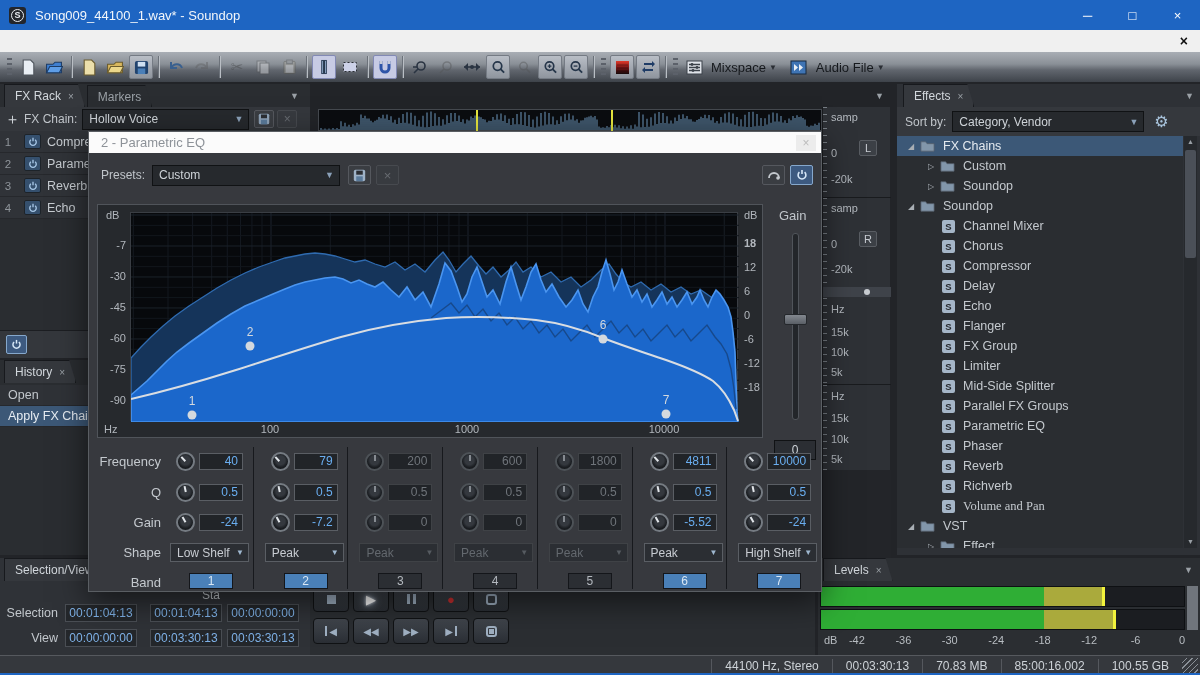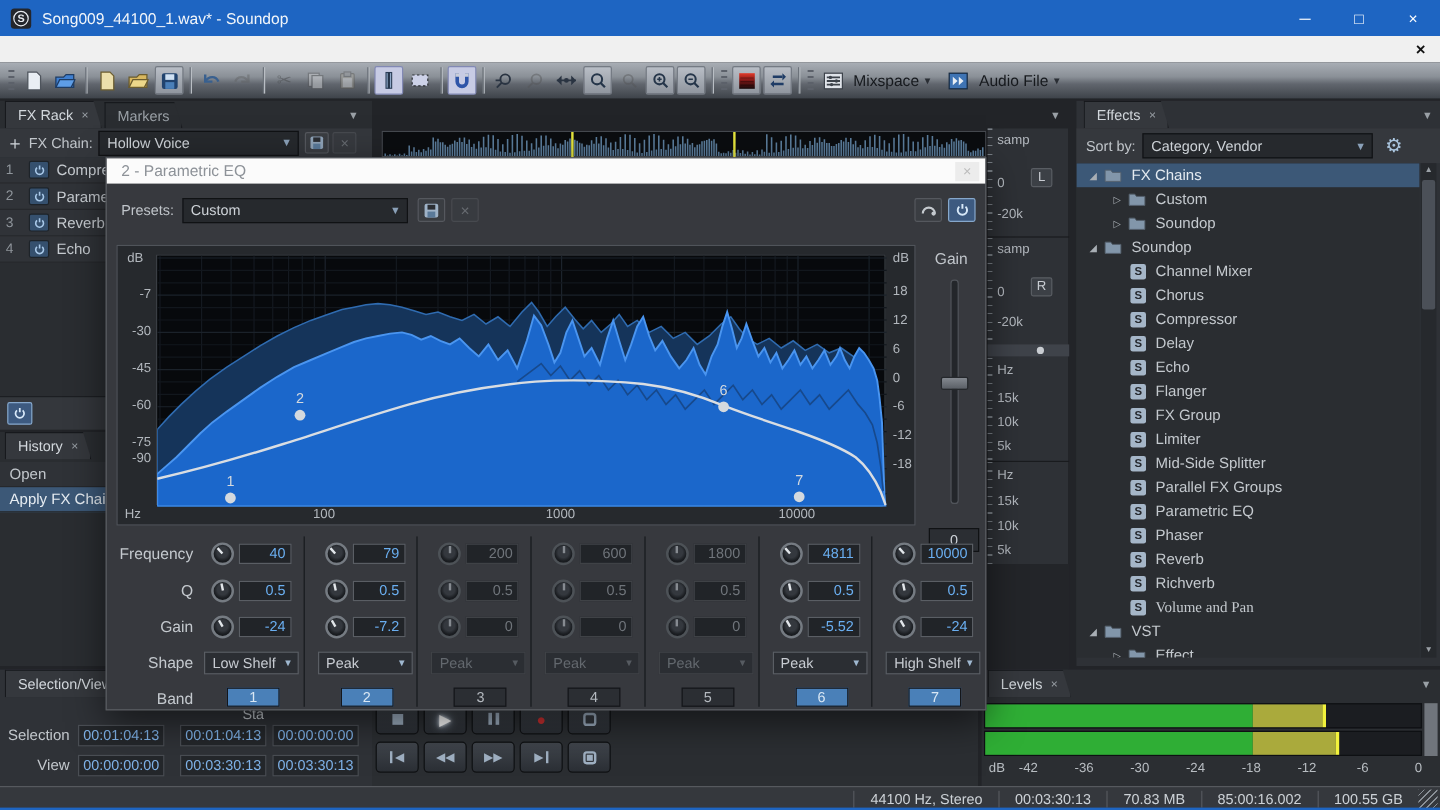--- a/index.html
+++ b/index.html
@@ -802,24 +802,24 @@
 
     <div id="eq-graph">
       <span class="axis-lab" style="left:8px;top:4px">dB</span>
       <span class="axis-lab" style="left:646px;top:4px">dB</span>
       <div id="eq-left-ticks">
           <span class="axis-lab" style="left: 2px; top: 34px; width: 26px; text-align: right;">-7</span>
           <span class="axis-lab" style="left: 2px; top: 65px; width: 26px; text-align: right;">-30</span>
           <span class="axis-lab" style="left: 2px; top: 96px; width: 26px; text-align: right;">-45</span>
           <span class="axis-lab" style="left: 2px; top: 127px; width: 26px; text-align: right;">-60</span>
           <span class="axis-lab" style="left: 2px; top: 158px; width: 26px; text-align: right;">-75</span>
-          <span class="axis-lab" style="left: 2px; top: 171px; width: 26px; text-align: right;">-90</span>
+          <span class="axis-lab" style="left: 2px; top: 189px; width: 26px; text-align: right;">-90</span>
         </div>
       <div id="eq-right-ticks">
-          <span class="axis-lab" style="left: 646px; top: 32px;">18</span>
+          <span class="axis-lab" style="left: 646px; top: 32px; font-weight: bold;">18</span>
           <span class="axis-lab" style="left: 646px; top: 56px;">12</span>
           <span class="axis-lab" style="left: 646px; top: 80px;">6</span>
           <span class="axis-lab" style="left: 646px; top: 104px;">0</span>
           <span class="axis-lab" style="left: 646px; top: 128px;">-6</span>
           <span class="axis-lab" style="left: 646px; top: 152px;">-12</span>
           <span class="axis-lab" style="left: 646px; top: 176px;">-18</span>
         </div>
       <div id="eq-xticks">
           <span class="axis-lab" style="left: 6px; top: 218px;">Hz</span>
           <span class="axis-lab xt" style="left: 172px; top: 218px;">100</span>

